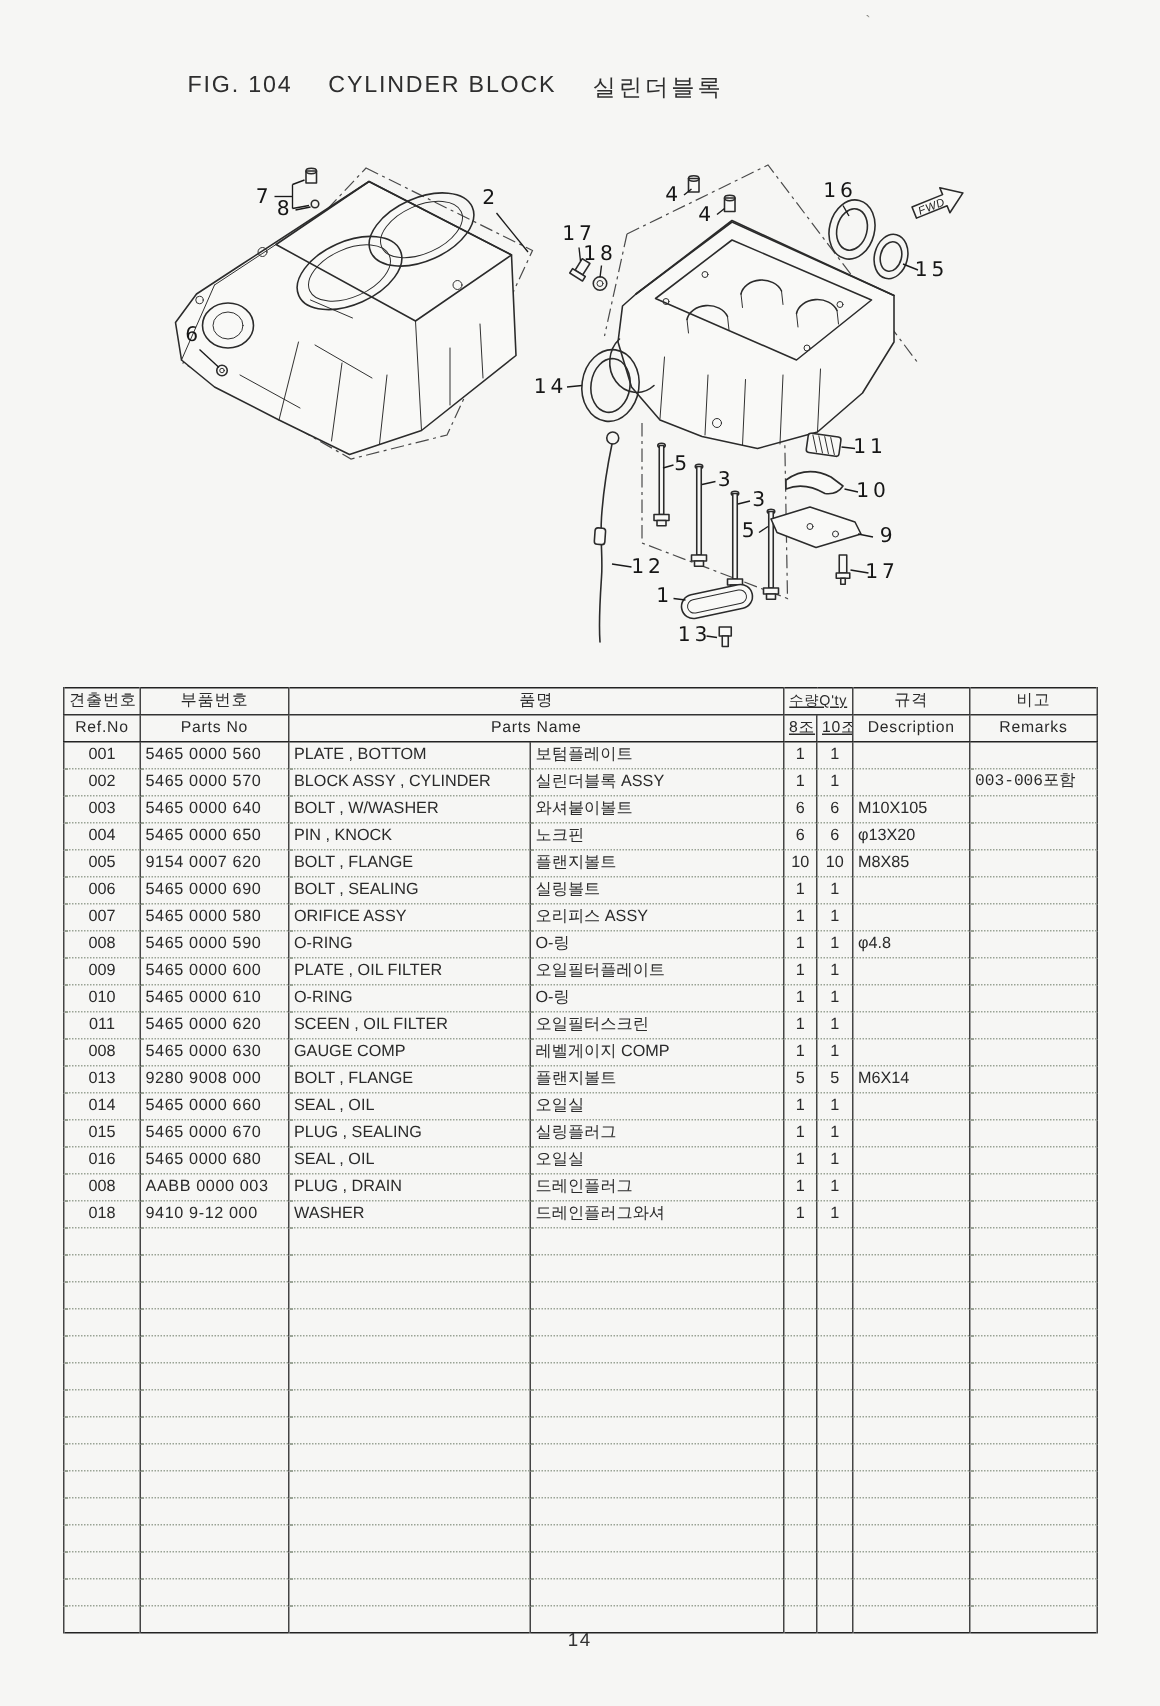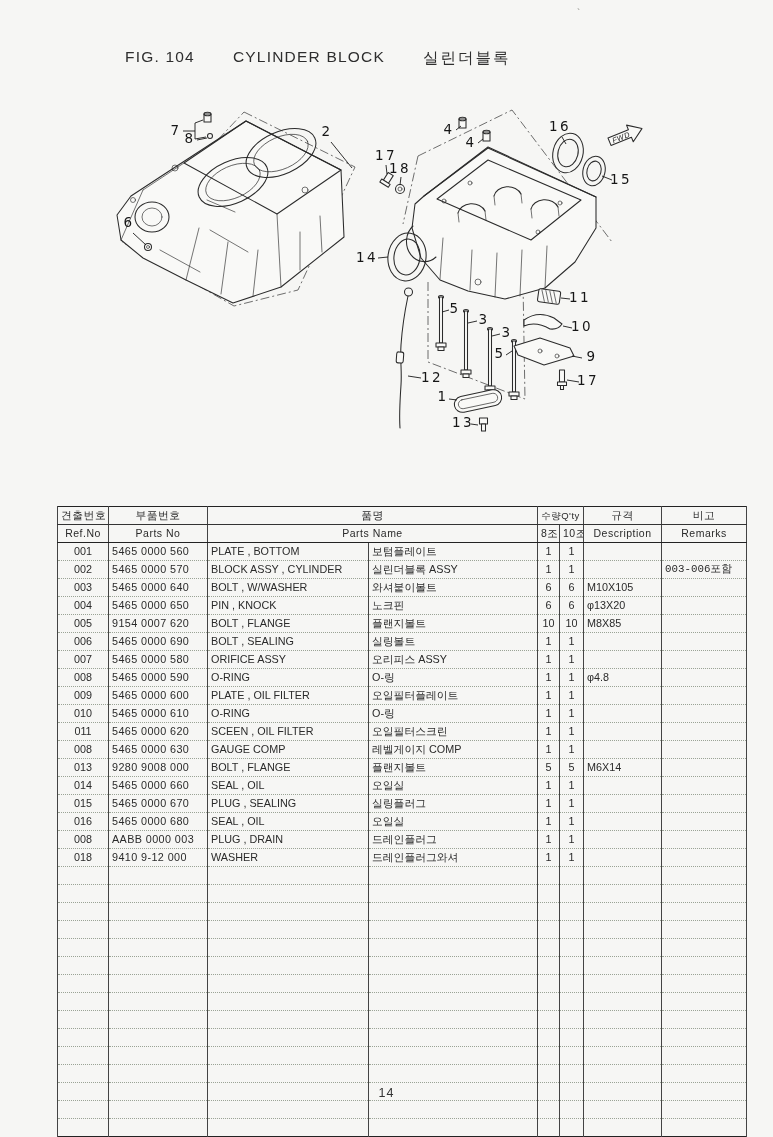--- a/index.html
+++ b/index.html
@@ -3,36 +3,36 @@
 <meta charset="utf-8">
 <style>
   html,body{margin:0;padding:0;}
   body{
     width:773px;height:1137px;position:relative;overflow:hidden;
     background:#f6f6f4;color:#262626;
     font-family:"Liberation Sans","DejaVu Sans",sans-serif;
   }
   
   .fig-title{
-    position:absolute;left:125px;top:48px;display:flex;gap:38px;
+    position:absolute;left:125px;top:48px;display:flex;gap:24px;
     font-size:15.5px;letter-spacing:1.2px;color:#2e2e2e;white-space:nowrap;
   }
   .fig-title .ko{letter-spacing:2px;}
   
   svg.diagram{position:absolute;left:0;top:0;}
   .ln{stroke:#2b2b2b;fill:none;stroke-width:1.05;stroke-linejoin:round;stroke-linecap:round;}
   .fill{fill:#f9f9f7;}
   .thin{stroke-width:0.65;}
   .dashdot{stroke:#4a4a4a;stroke-width:0.8;fill:none;stroke-dasharray:9 3 2 3;}
   .callout{font-family:"DejaVu Sans",sans-serif;font-size:13.5px;letter-spacing:2.5px;fill:#161616;}
   .leader{stroke:#1a1a1a;stroke-width:0.9;}
   .fwd-text{font-size:7.5px;font-style:italic;letter-spacing:0.5px;fill:#222;}
   .stray{font-size:10px;fill:#8a8a84;}
   
-  .table-wrap{position:absolute;left:57px;top:458px;margin-top:48px;}
+  .table-wrap{position:absolute;left:42px;top:458px;}
   table.parts{
     border-collapse:collapse;table-layout:fixed;width:689px;
     border:1.7px solid #232323;font-size:10.8px;color:#2a2a2a;
   }
   table.parts th,table.parts td{
     height:17px;padding:0 3px;overflow:hidden;white-space:nowrap;
     border-left:1px solid #444;border-right:1px solid #444;
     font-weight:normal;line-height:1;
   }
   thead tr.hr1 th{border-bottom:1px solid #333;}
@@ -40,21 +40,21 @@
   thead th{text-align:center;letter-spacing:0.5px;}
   tbody tr td{border-top:1px dotted #9aa395;}
   tbody tr:first-child td{border-top:none;}
   .c-ref{text-align:center;}
   .c-part{text-align:left;padding-left:6px;letter-spacing:0.4px;}
   .c-ne{padding-left:4px;}
   .c-nk{padding-left:4px;border-left:1px solid #555;}
   .c-q{text-align:center;padding:0 1px;}
   .c-d{padding-left:4px;}
   .c-r{padding-left:4px;font-family:Liberation Mono, monospace;}
-  th.qsub{font-size:9.5px;padding:0;}
+  th.qsub{font-size:9.5px;padding:0;text-decoration:underline;}
   
   .page-number{
     position:absolute;left:0;top:1086px;width:773px;text-align:center;
     font-size:12.5px;letter-spacing:1px;color:#333;
   }
 </style>
 </head>
 <body>
 
 <div class="fig-title">

